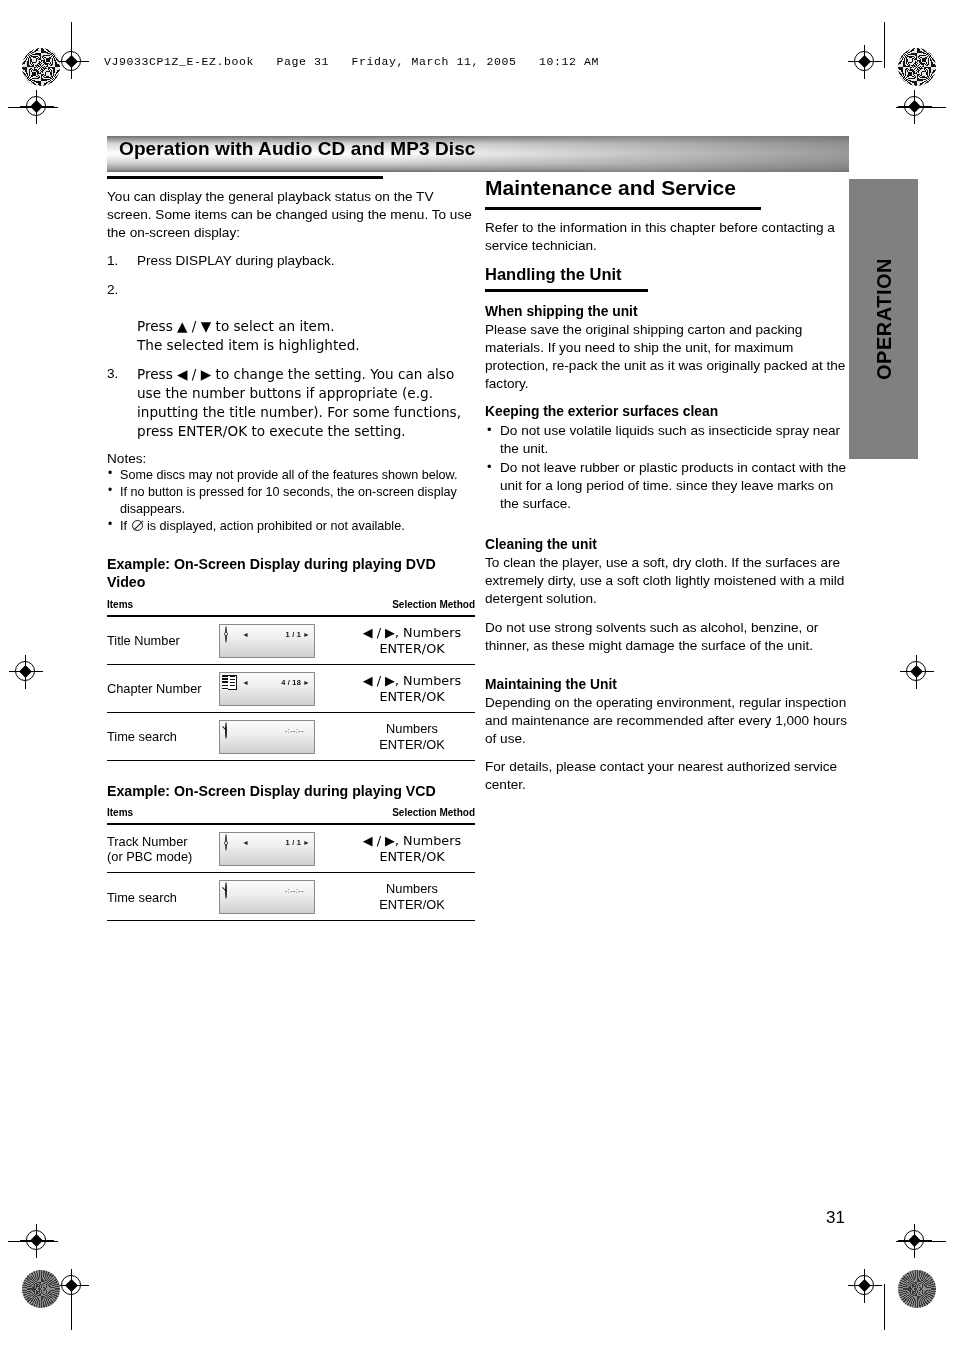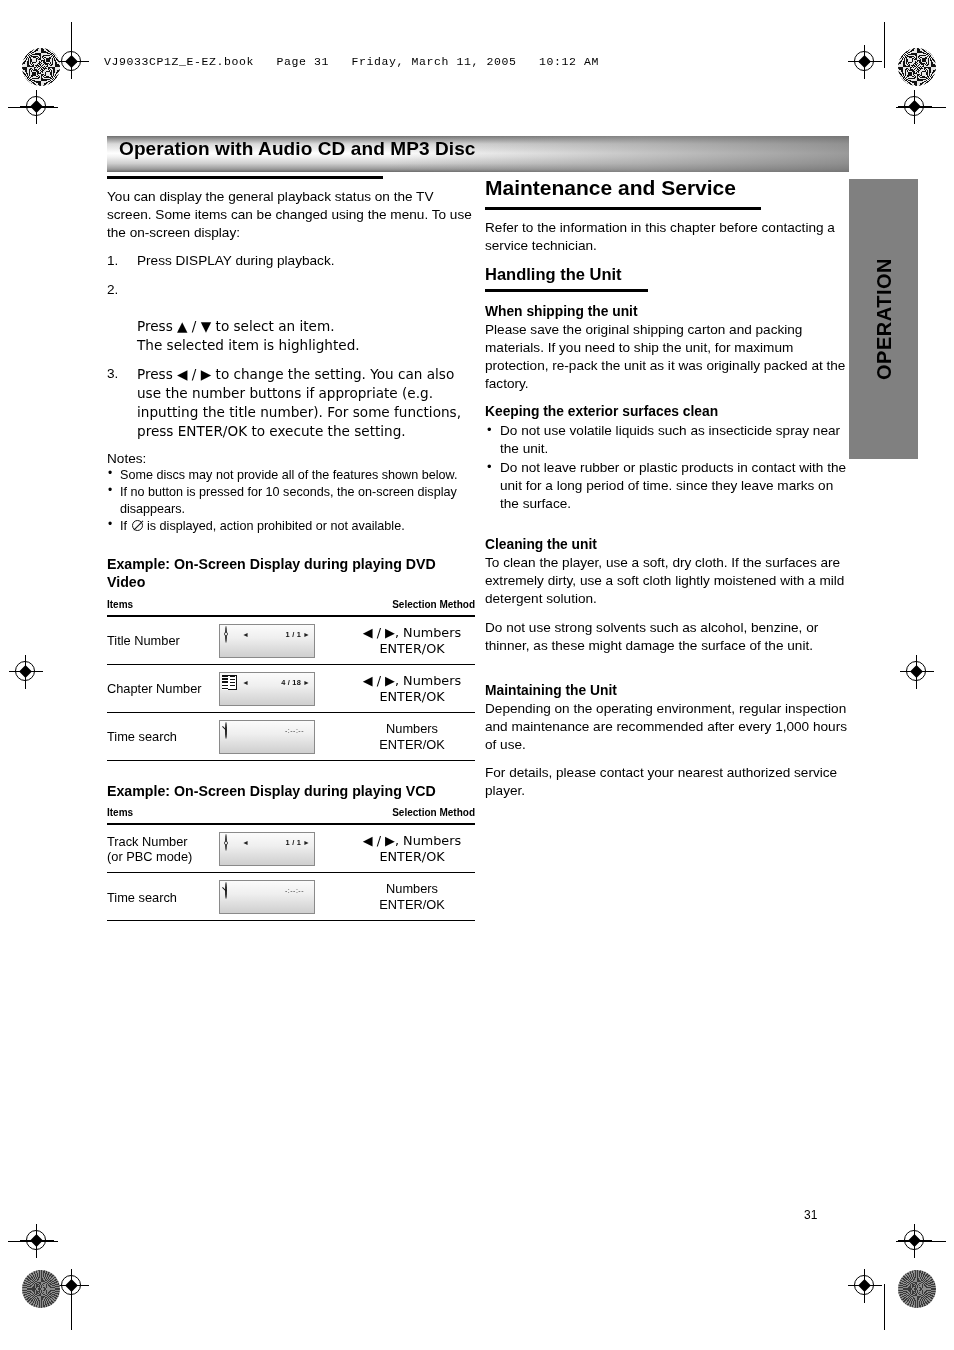--- a/index.html
+++ b/index.html
@@ -151,21 +151,21 @@
   .sidetab {
     position:absolute; left:849px; top:179px; width:69px; height:280px;
     background:#808080;
   }
   .sidetab span {
     position:absolute; left:50%; top:50%;
     transform: translate(-50%,-50%) rotate(-90deg);
     white-space:nowrap; font-size:20px; font-weight:bold; color:#000; letter-spacing:0.5px;
   }
 
-  .pagenum { position:absolute; left:804px; top:1208px; font-size:12px; }
+  .pagenum { position:absolute; left:826px; top:1208px; font-size:17px; }
   .arrowg { font-family:"DejaVu Sans", sans-serif; }
 </style>
 </head>
 <body>
 
 <div class="page">
 
   <div class="regmark" style="left:55px; top:45px;">
     <div class="h"></div>
       <div class="v"></div>
@@ -399,23 +399,23 @@
       <h3 class="subhead">Keeping the exterior surfaces clean</h3>
       <ul class="rbullets">
         <li>Do not use volatile liquids such as insecticide spray near the unit.</li>
         <li>Do not leave rubber or plastic products in contact with the unit for a long period of time. since they leave marks on the surface.</li>
       </ul>
 
       <h3 class="subhead" style="margin-top:23px;">Cleaning the unit</h3>
       <p class="body">To clean the player, use a soft, dry cloth. If the surfaces are extremely dirty, use a soft cloth lightly moistened with a mild detergent solution.</p>
       <p class="body">Do not use strong solvents such as alcohol, benzine, or thinner, as these might damage the surface of the unit.</p>
 
-      <h3 class="subhead" style="margin-top:27px;">Maintaining the Unit</h3>
+      <h3 class="subhead" style="margin-top:21px;">Maintaining the Unit</h3>
       <p class="body">Depending on the operating environment, regular inspection and maintenance are recommended after every 1,000 hours of use.</p>
-      <p class="body">For details, please contact your nearest authorized service player.</p>
+      <p class="body">For details, please contact your nearest authorized service center.</p>
     </div>
   </div>
 
   <div class="sidetab">
     <span>OPERATION</span>
   </div>
 
   <div class="pagenum">31</div>
 
 </div>

